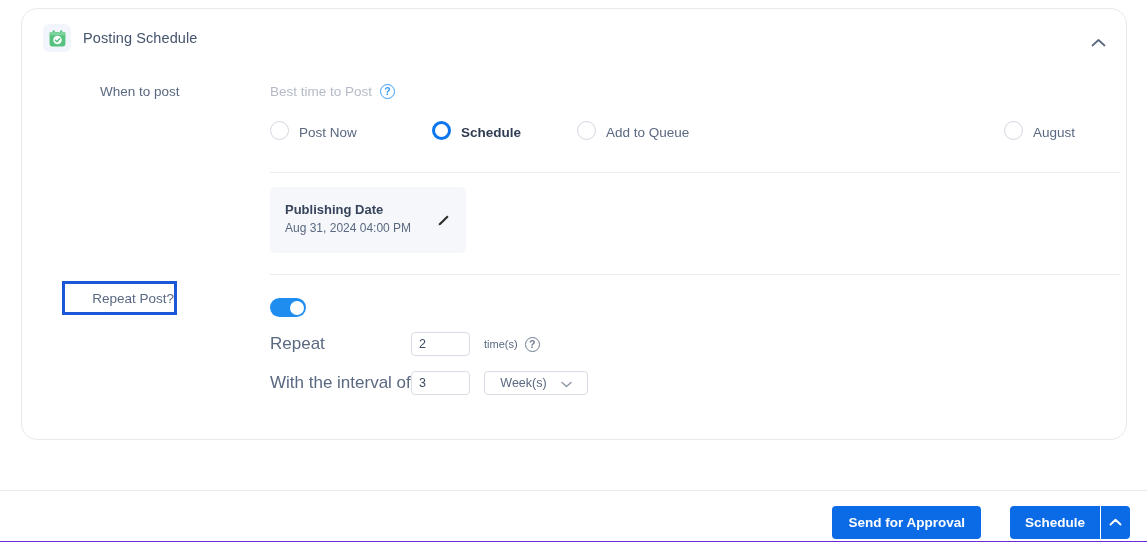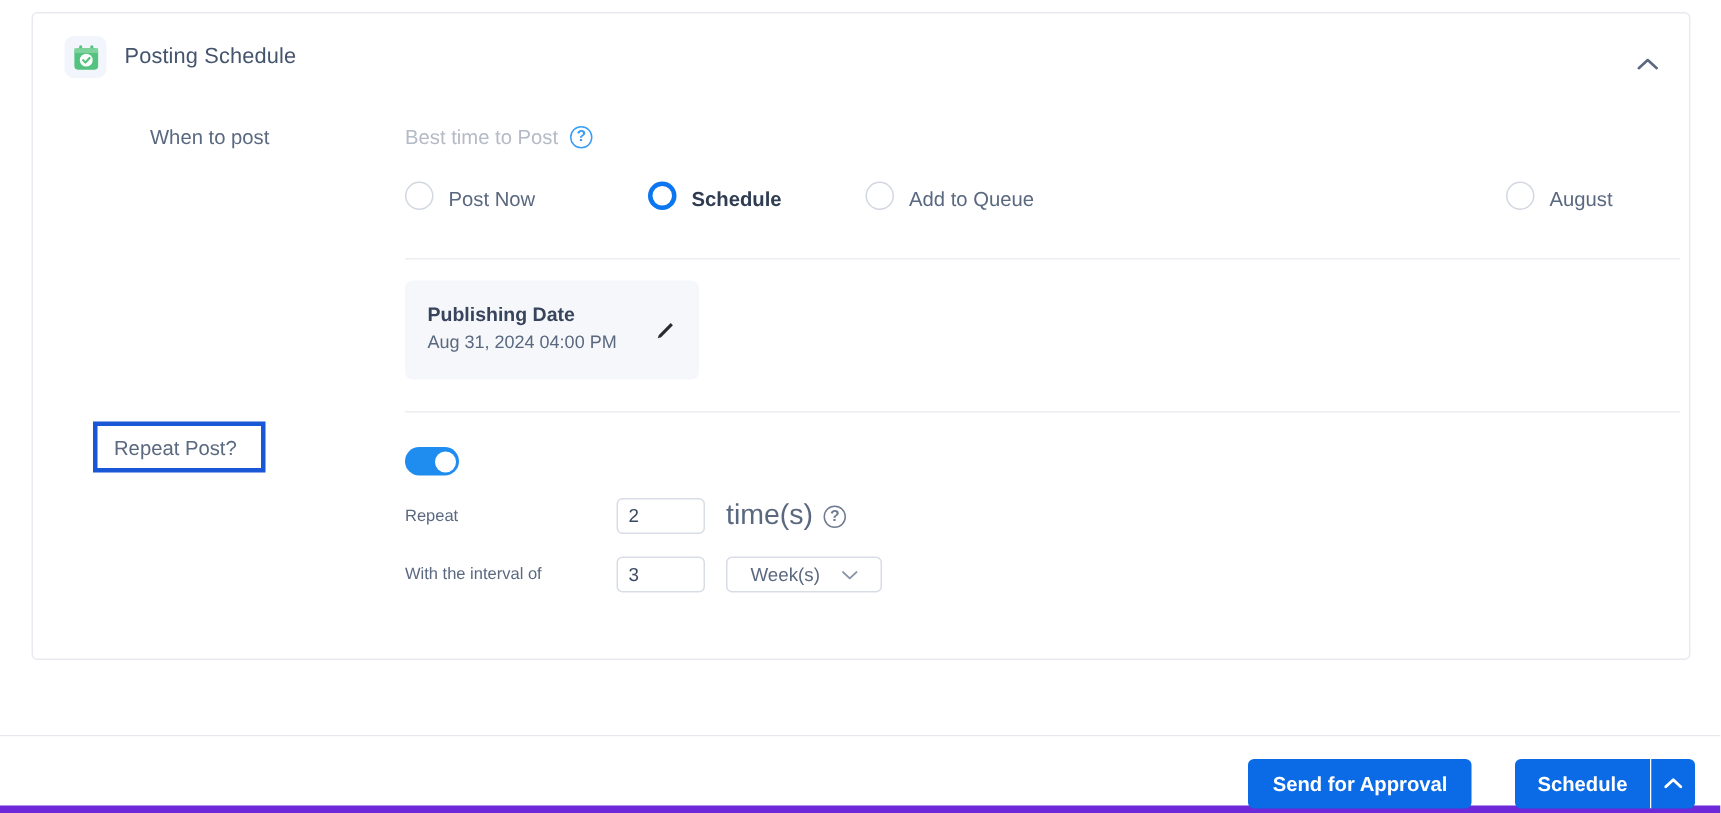--- a/index.html
+++ b/index.html
@@ -16,21 +16,21 @@
     background: #ffffff;
   }
 
   
   .card {
     position: absolute;
     left: 21px; top: 8px;
     width: 1106px; height: 432px;
     background: #ffffff;
     border: 1px solid #e8eaef;
-    border-radius: 4px;
+    border-radius: 16px;
   }
 
   .card-header {
     position: absolute;
     left: 0; top: 0;
     width: 100%; height: 58px;
     display: flex;
     align-items: center;
   }
   .brand-icon {
@@ -61,21 +61,21 @@
     left: 78px; top: 75px;
     font-size: 13.5px;
     color: #5a6880;
   }
   .repeat-highlight {
     position: absolute;
     left: 62px; top: 281px;
     width: 115px; height: 34px;
     border: 3px solid #1a57d6;
     background: #ffffff;
-    display: flex; align-items: center;
+    display: flex; align-items: center; justify-content: flex-end;
   }
   .repeat-highlight span {
     margin-left: 11px;
     font-size: 13.5px;
     color: #5a6880;
   }
 
   
   .best-time {
     position: absolute;
@@ -189,37 +189,37 @@
     position: absolute;
     left: 248px; top: 323px;
     display: flex; align-items: center;
   }
   .row-interval {
     position: absolute;
     left: 248px; top: 362px;
     display: flex; align-items: center;
   }
   .field-label {
-    font-size: 11px;
+    font-size: 17px;
     color: #5a6880;
     white-space: nowrap;
   }
   .num-input {
     width: 59px; height: 24px;
     border: 1px solid #d8dde5;
     border-radius: 4px;
     background: #fff;
     font-family: "Liberation Sans", sans-serif;
     font-size: 12.5px;
     color: #3b4a63;
     padding: 0 7px;
     outline: none;
   }
   .suffix {
-    font-size: 19px;
+    font-size: 11px;
     color: #5a6880;
     white-space: nowrap;
   }
   .select-box {
     width: 104px; height: 24px;
     border: 1px solid #d8dde5;
     border-radius: 4px;
     background: #fff;
     display: flex; align-items: center; justify-content: center;
     gap: 14px;
@@ -252,21 +252,21 @@
     position: absolute;
     left: 0; top: 490px;
     width: 1147px; height: 1px;
     background: #e7e9ee;
   }
   .footer-bar {
     position: absolute;
     left: 0; top: 491px;
     width: 1147px; height: 51px;
     background: #ffffff;
-    border-bottom: 5px solid #6d28d9;
+    border-bottom: 1px solid #6d28d9;
   }
   .btn-approval {
     position: absolute;
     right: 166px; top: 15px;
     height: 33px;
     padding: 0 16px;
     background: #0b6ae6;
     color: #fff;
     border: none;
     border-radius: 4px;

